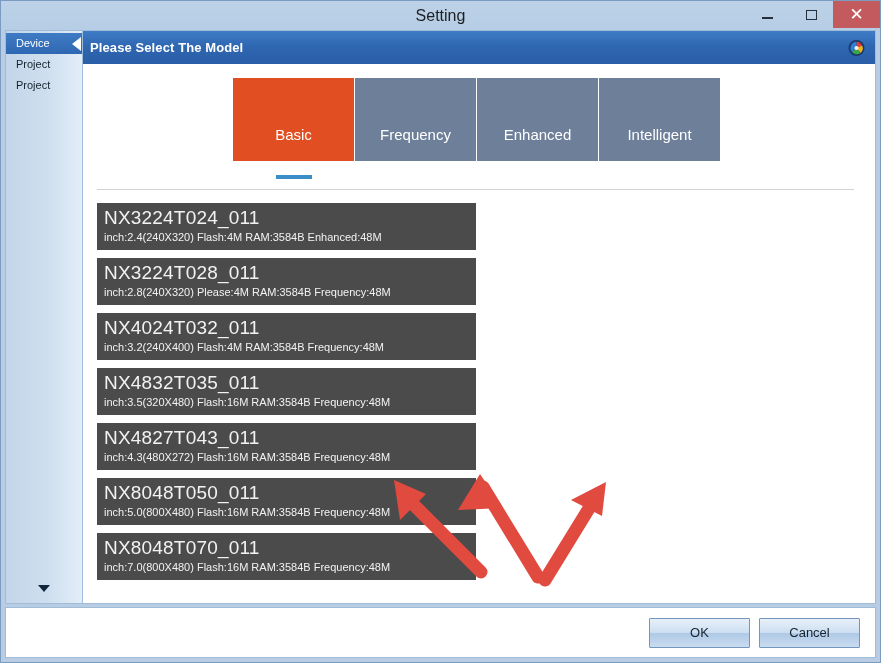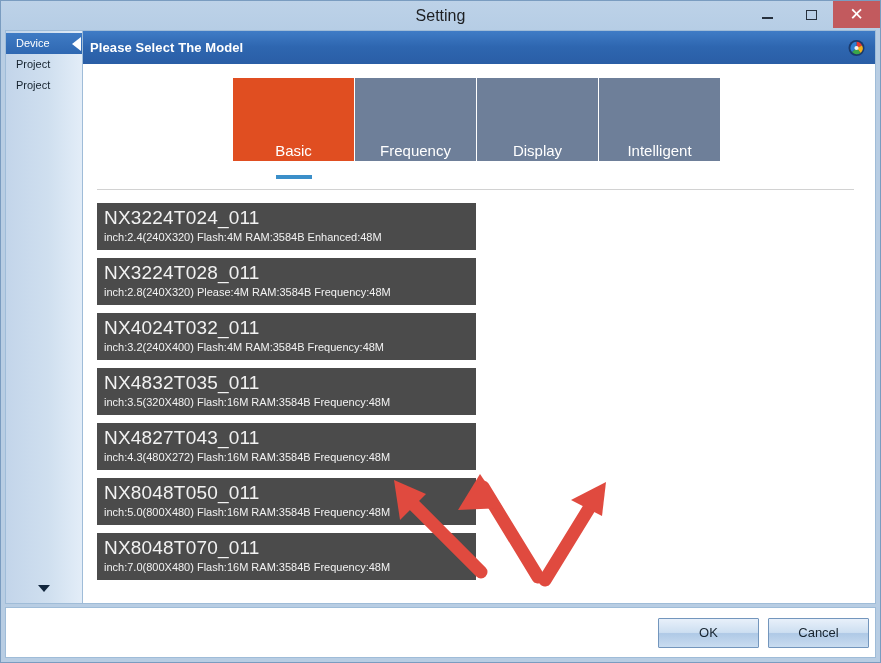--- a/index.html
+++ b/index.html
@@ -185,21 +185,21 @@
   }
   .tab {
     width: 121px;
     height: 83px;
     background: #6e7f99;
     color: #ffffff;
     position: relative;
     display: flex;
     align-items: flex-end;
     justify-content: center;
-    padding-bottom: 2px;
+    padding-bottom: 18px;
     font-size: 15px;
   }
   .tab.selected {
     background: #e04e21;
   }
   .tab-underline {
     position: absolute;
     left: 50%;
     transform: translateX(-50%);
     bottom: -18px;
@@ -254,21 +254,21 @@
   
   .footer {
     flex: 0 0 51px;
     height: 51px;
     margin: 3px 4px 4px 4px;
     background: #ffffff;
     border: 1px solid #9fbcd8;
     display: flex;
     align-items: center;
     justify-content: flex-end;
-    padding-right: 6px;
+    padding-right: 15px;
     gap: 9px;
   }
   .dlgbtn {
     width: 101px;
     height: 30px;
     font-size: 13px;
     color: #16232f;
     background: linear-gradient(to bottom, #e8f0fa 0%, #cddff1 48%, #afc9e6 52%, #c9dcf0 100%);
     border: 1px solid #7396bd;
     border-radius: 1px;
@@ -332,21 +332,21 @@
 
         <div class="tabs">
           <div class="tab selected">
             <span>Basic</span>
             <span class="tab-underline"></span>
           </div>
           <div class="tab">
             <span>Frequency</span>
           </div>
           <div class="tab">
-            <span>Display</span>
+            <span>Enhanced</span>
           </div>
           <div class="tab">
             <span>Intelligent</span>
           </div>
         </div>
 
         <div class="divider"></div>
 
         <div class="model-grid">
           <div class="model-card">

